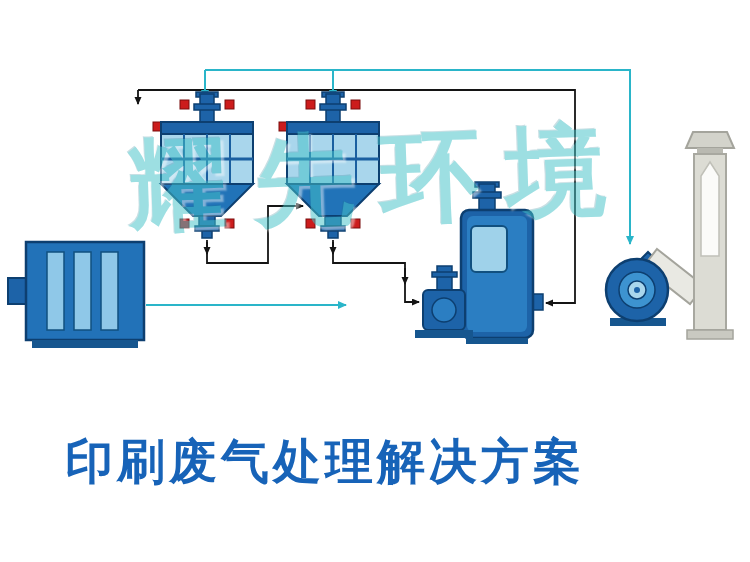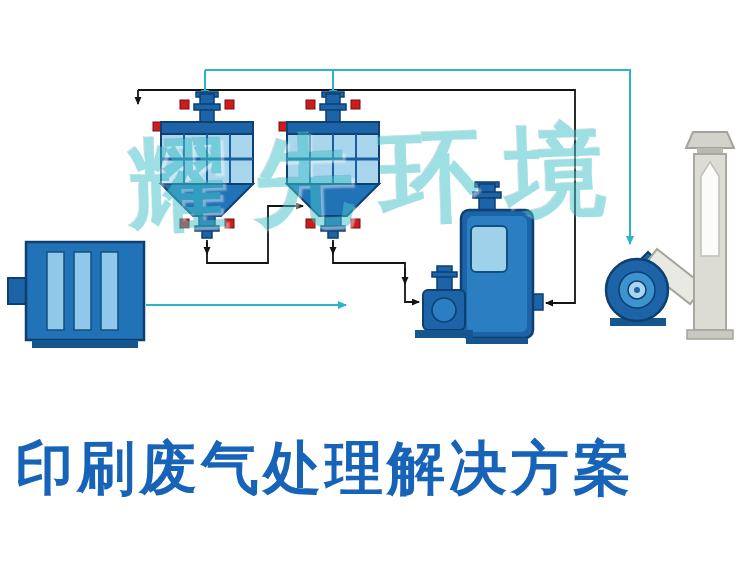--- a/index.html
+++ b/index.html
@@ -12,21 +12,21 @@
     position:absolute;left:128px;top:122px;width:600px;
     font-family:"DejaVu Sans",sans-serif;font-weight:bold;
     font-size:100px;line-height:1.1;letter-spacing:26px;white-space:nowrap;
     color:#45c2c8;opacity:.52;
     text-shadow:3px 3px 2px rgba(255,255,255,.85),-1px -1px 0 rgba(25,120,140,.45);
     transform:rotate(-2deg);pointer-events:none;user-select:none;
   }
   .page-title{
     position:absolute;left:0;top:430px;width:650px;text-align:center;
     font-family:"DejaVu Serif",serif;font-weight:bold;
-    font-size:58px;letter-spacing:4px;color:#1763b8;
+    font-size:48px;letter-spacing:4px;color:#1763b8;
     text-shadow:1px 1px 0 rgba(255,255,255,.9);
   }
 </style>
 </head>
 <body>
 
 <div class="canvas">
 
   <svg class="diagram-svg" width="750" height="562" viewBox="0 0 750 562" xmlns="http://www.w3.org/2000/svg" xmlns:xlink="http://www.w3.org/1999/xlink">
 

